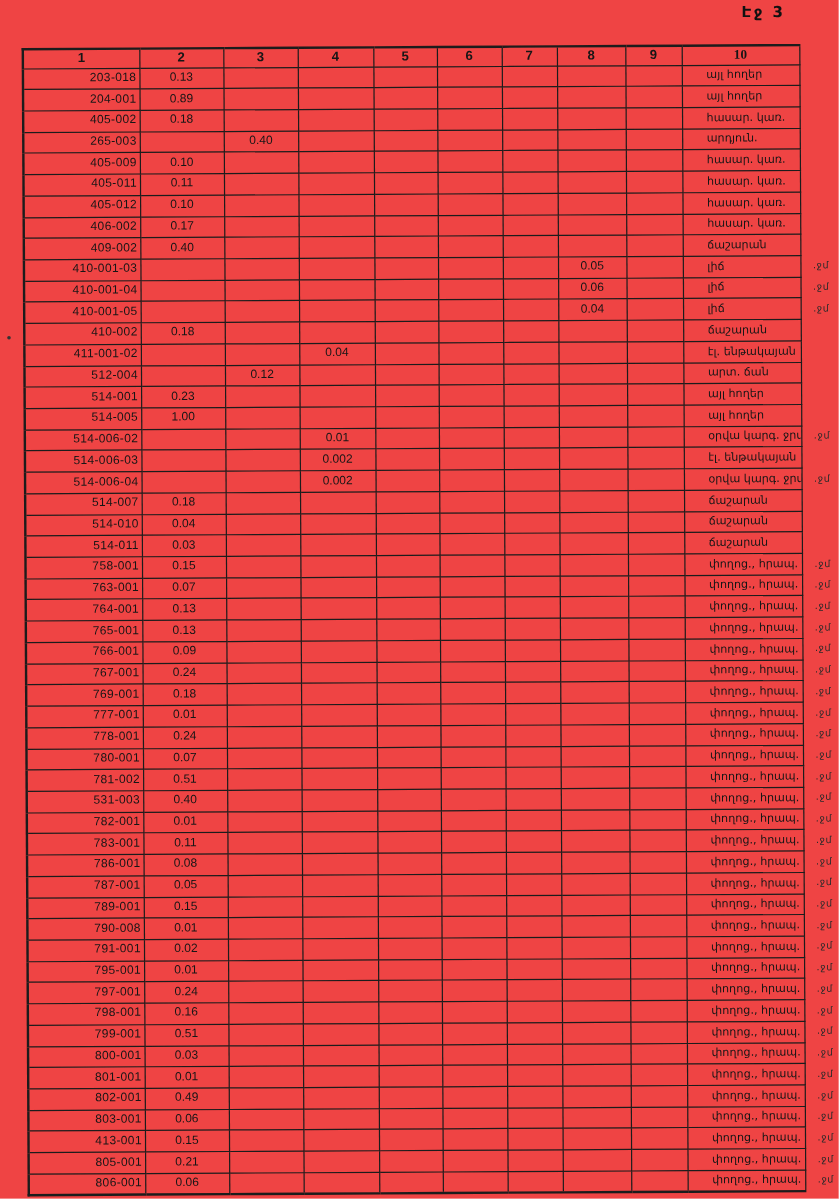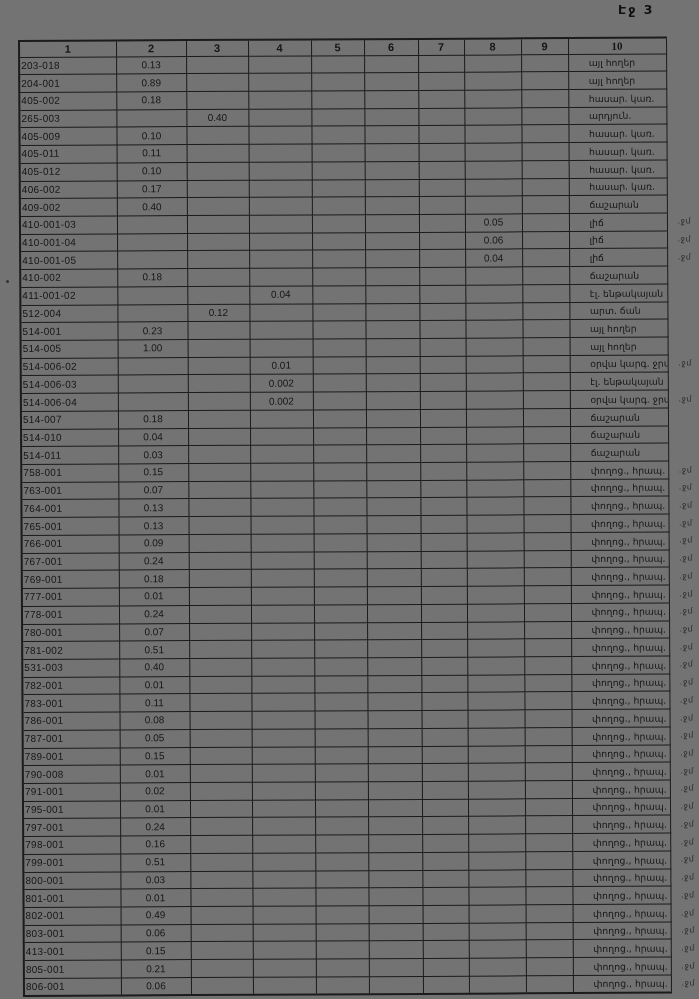--- a/index.html
+++ b/index.html
@@ -1,20 +1,20 @@
 <!DOCTYPE html>
 <html><head>
 <meta charset="utf-8">
 <style>
   html, body { margin: 0; padding: 0; background: #ffffff; }
   .sheet {
     position: relative;
     width: 699px;
     height: 999px;
-    background: #737373;
+    background: #ef4444;
     overflow: hidden;
     font-family: "Liberation Sans", "DejaVu Sans", sans-serif;
     color: #1a1a1a;
   }
   .page-label {
     position: absolute;
     top: 2px;
     left: 618px;
     font-size: 12.5px;
     font-weight: bold;
@@ -47,21 +47,21 @@
     border-bottom-width: 1.8px;
     color: #161616;
   }
   table.scan th {
     height: 16px;
     font-size: 11px;
     font-weight: bold;
     text-align: center;
     border-top-width: 2.2px;
   }
-  table.scan td.c1 { text-align: left; padding-left: 1px; letter-spacing: 0.3px; border-left-width: 2px; }
+  table.scan td.c1 { text-align: right; padding-left: 1px; letter-spacing: 0.3px; border-left-width: 2px; }
   table.scan td.c2, table.scan td.c3, table.scan td.c4, table.scan td.c5,
   table.scan td.c6, table.scan td.c7, table.scan td.c8, table.scan td.c9 { text-align: center; }
   table.scan td.c10 { text-align: left; padding-left: 20px; font-size: 9.3px; border-right-width: 1.9px; font-family: "DejaVu Sans", sans-serif; }
   table.scan th.h1 { border-left-width: 2px; }
   table.scan th.h10 { border-right-width: 1.9px; font-family: Liberation Serif, serif; }
   table.scan tr:last-child td { border-bottom-width: 2.2px; }
   table.scan td.note, table.scan th.note {
     border: none;
     background: transparent;
     font-size: 8px;

